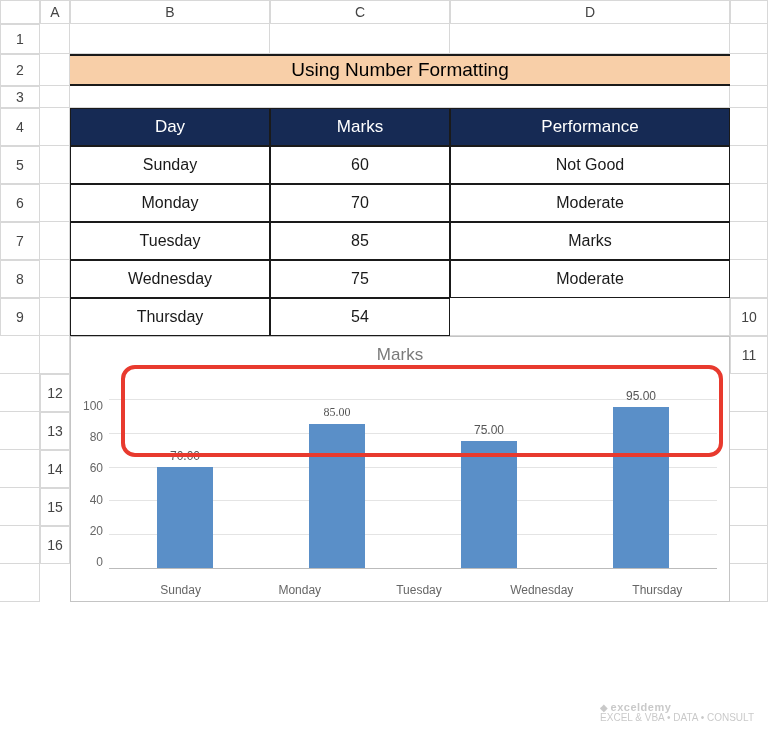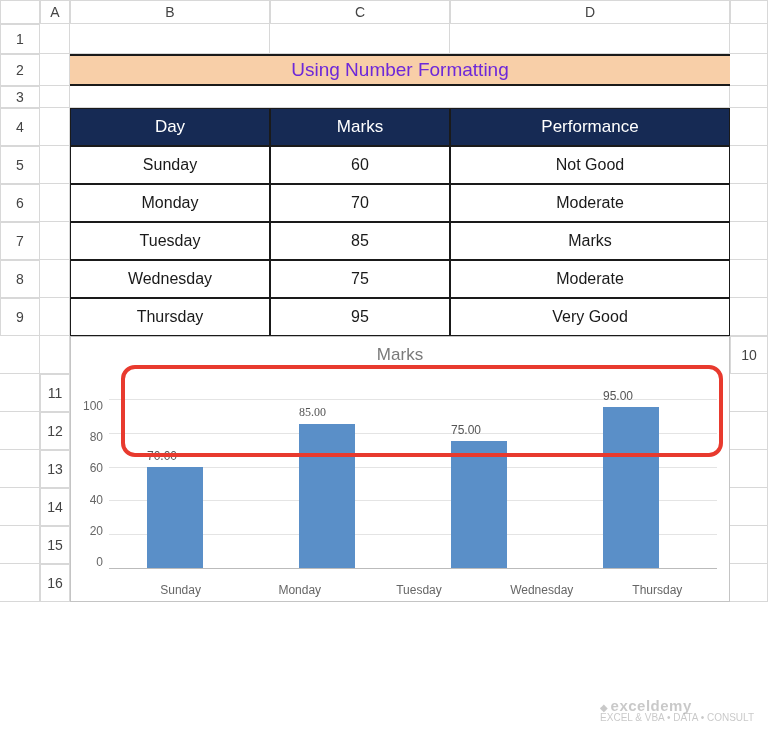--- a/index.html
+++ b/index.html
@@ -38,21 +38,21 @@
   .title-banner {
     grid-column: 3 / 6;
     grid-row: 3;
     background: #f8cfa8;
     border-top: 2px solid #1a1a1a;
     border-bottom: 2px solid #1a1a1a;
     display: flex;
     align-items: center;
     justify-content: center;
     font-size: 19px;
-    color: #6d28d9;
+    color: #000000;
   }
   
   .th {
     background: #162a54;
     color: #fff;
     border: 1px solid #1a1a1a;
     display: flex;
     align-items: center;
     justify-content: center;
     font-size: 17px;
@@ -116,21 +116,21 @@
     position: absolute;
     left: 0; right: 0; top: 0; bottom: 0;
     display: flex;
     justify-content: space-around;
     align-items: flex-end;
   }
   .bar-slot {
     width: 76px;
     display: flex;
     flex-direction: column;
-    align-items: flex-start;
+    align-items: center;
     justify-content: flex-end;
     height: 100%;
     position: relative;
   }
   .bar {
     width: 56px;
     background: #5a8fc8;
   }
   .bar-label {
     position: absolute;
@@ -162,21 +162,21 @@
   .watermark {
     position: absolute;
     right: 14px;
     bottom: 6px;
     font-family: 'Segoe UI', Arial, sans-serif;
     font-size: 10px;
     color: rgba(100,100,100,0.35);
     text-align: left;
     line-height: 1;
   }
-  .watermark .big { font-size: 15px; font-weight: 600; letter-spacing: 0.5px; }
+  .watermark .big { font-size: 11px; font-weight: 600; letter-spacing: 0.5px; }
 </style>
 </head>
 <body>
 
 <div class="grid">
 
   <div class="corner"></div>
   <div class="col-header">A</div>
   <div class="col-header">B</div>
   <div class="col-header">C</div>
@@ -231,22 +231,21 @@
   <div class="row-header">8</div>
   <div class="cell"></div>
   <div class="td">Wednesday</div>
   <div class="td">75</div>
   <div class="td">Moderate</div>
   <div class="cell"></div>
 
   <div class="row-header">9</div>
   <div class="cell"></div>
   <div class="td">Thursday</div>
-  <div class="td">95</div>
-  <div class="td">Very Good</div>
+  <div class="td">54</div>
   <div class="cell"></div>
 
   <div class="row-header">10</div>
   <div class="cell" style="grid-row:11"></div>
   <div class="chart-box">
     <div class="chart-title">Marks</div>
     <div class="plot">
       <div class="yaxis">
         <span>100</span>
         <span>80</span>

